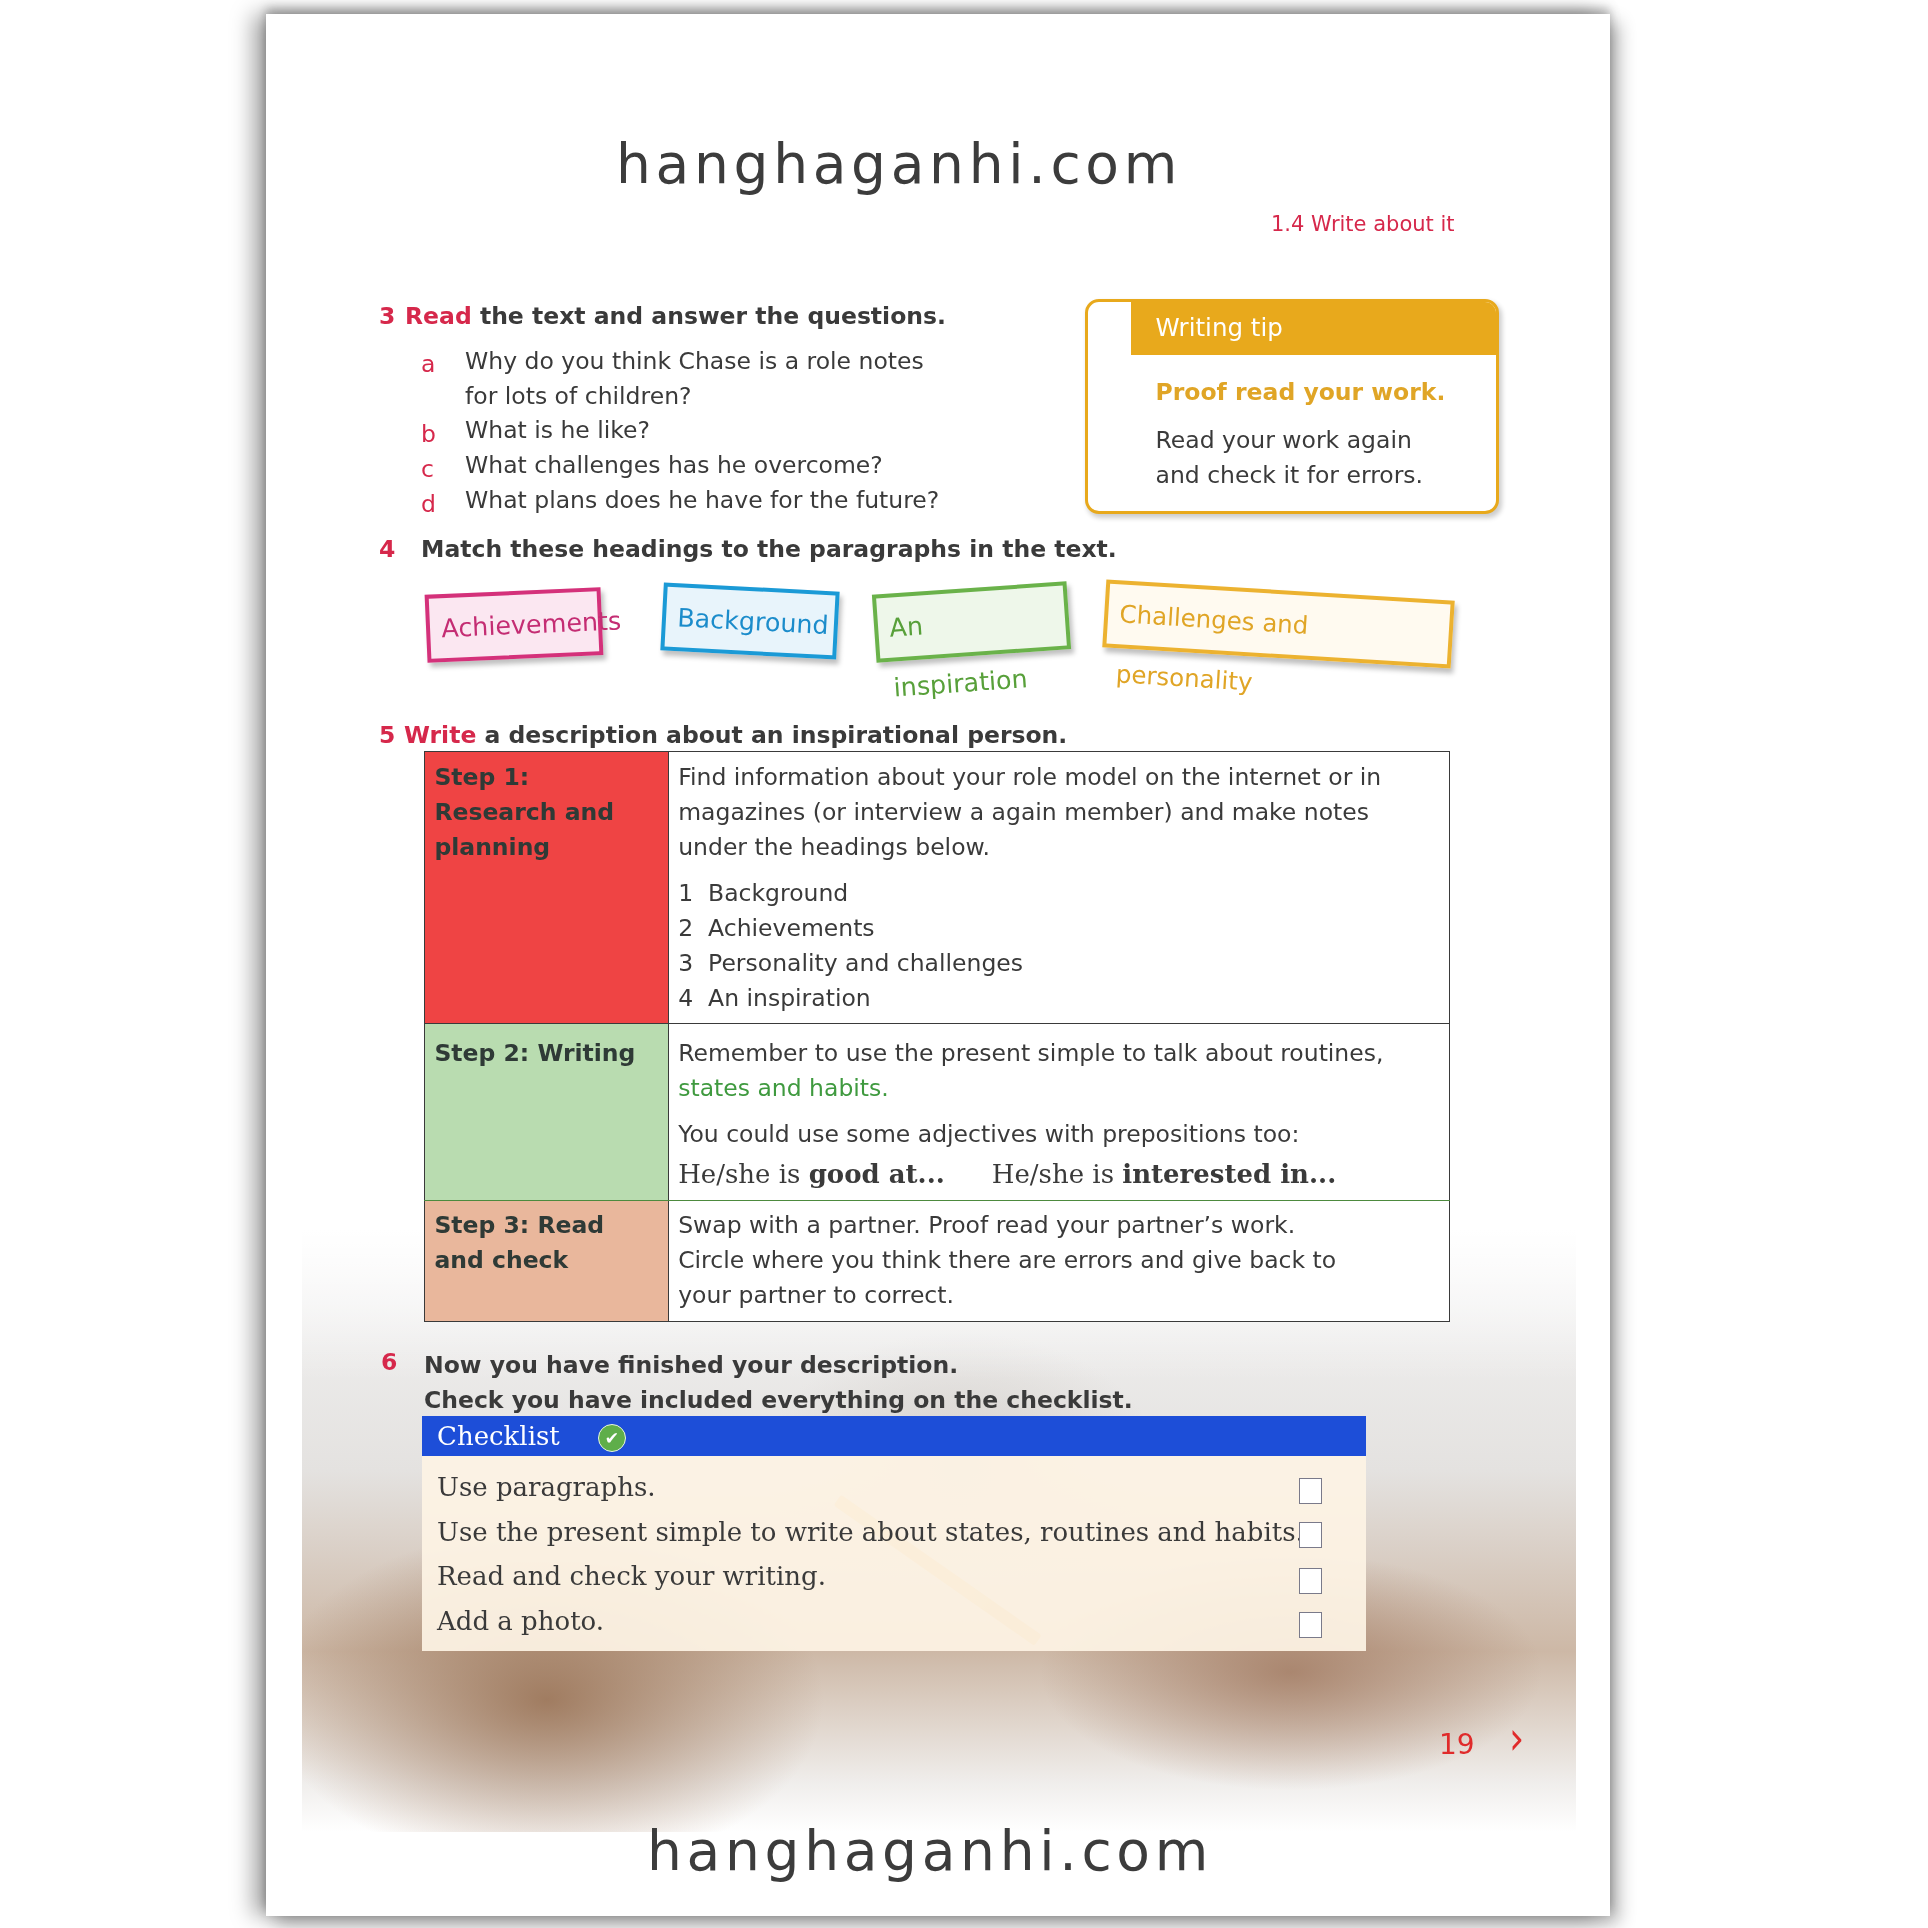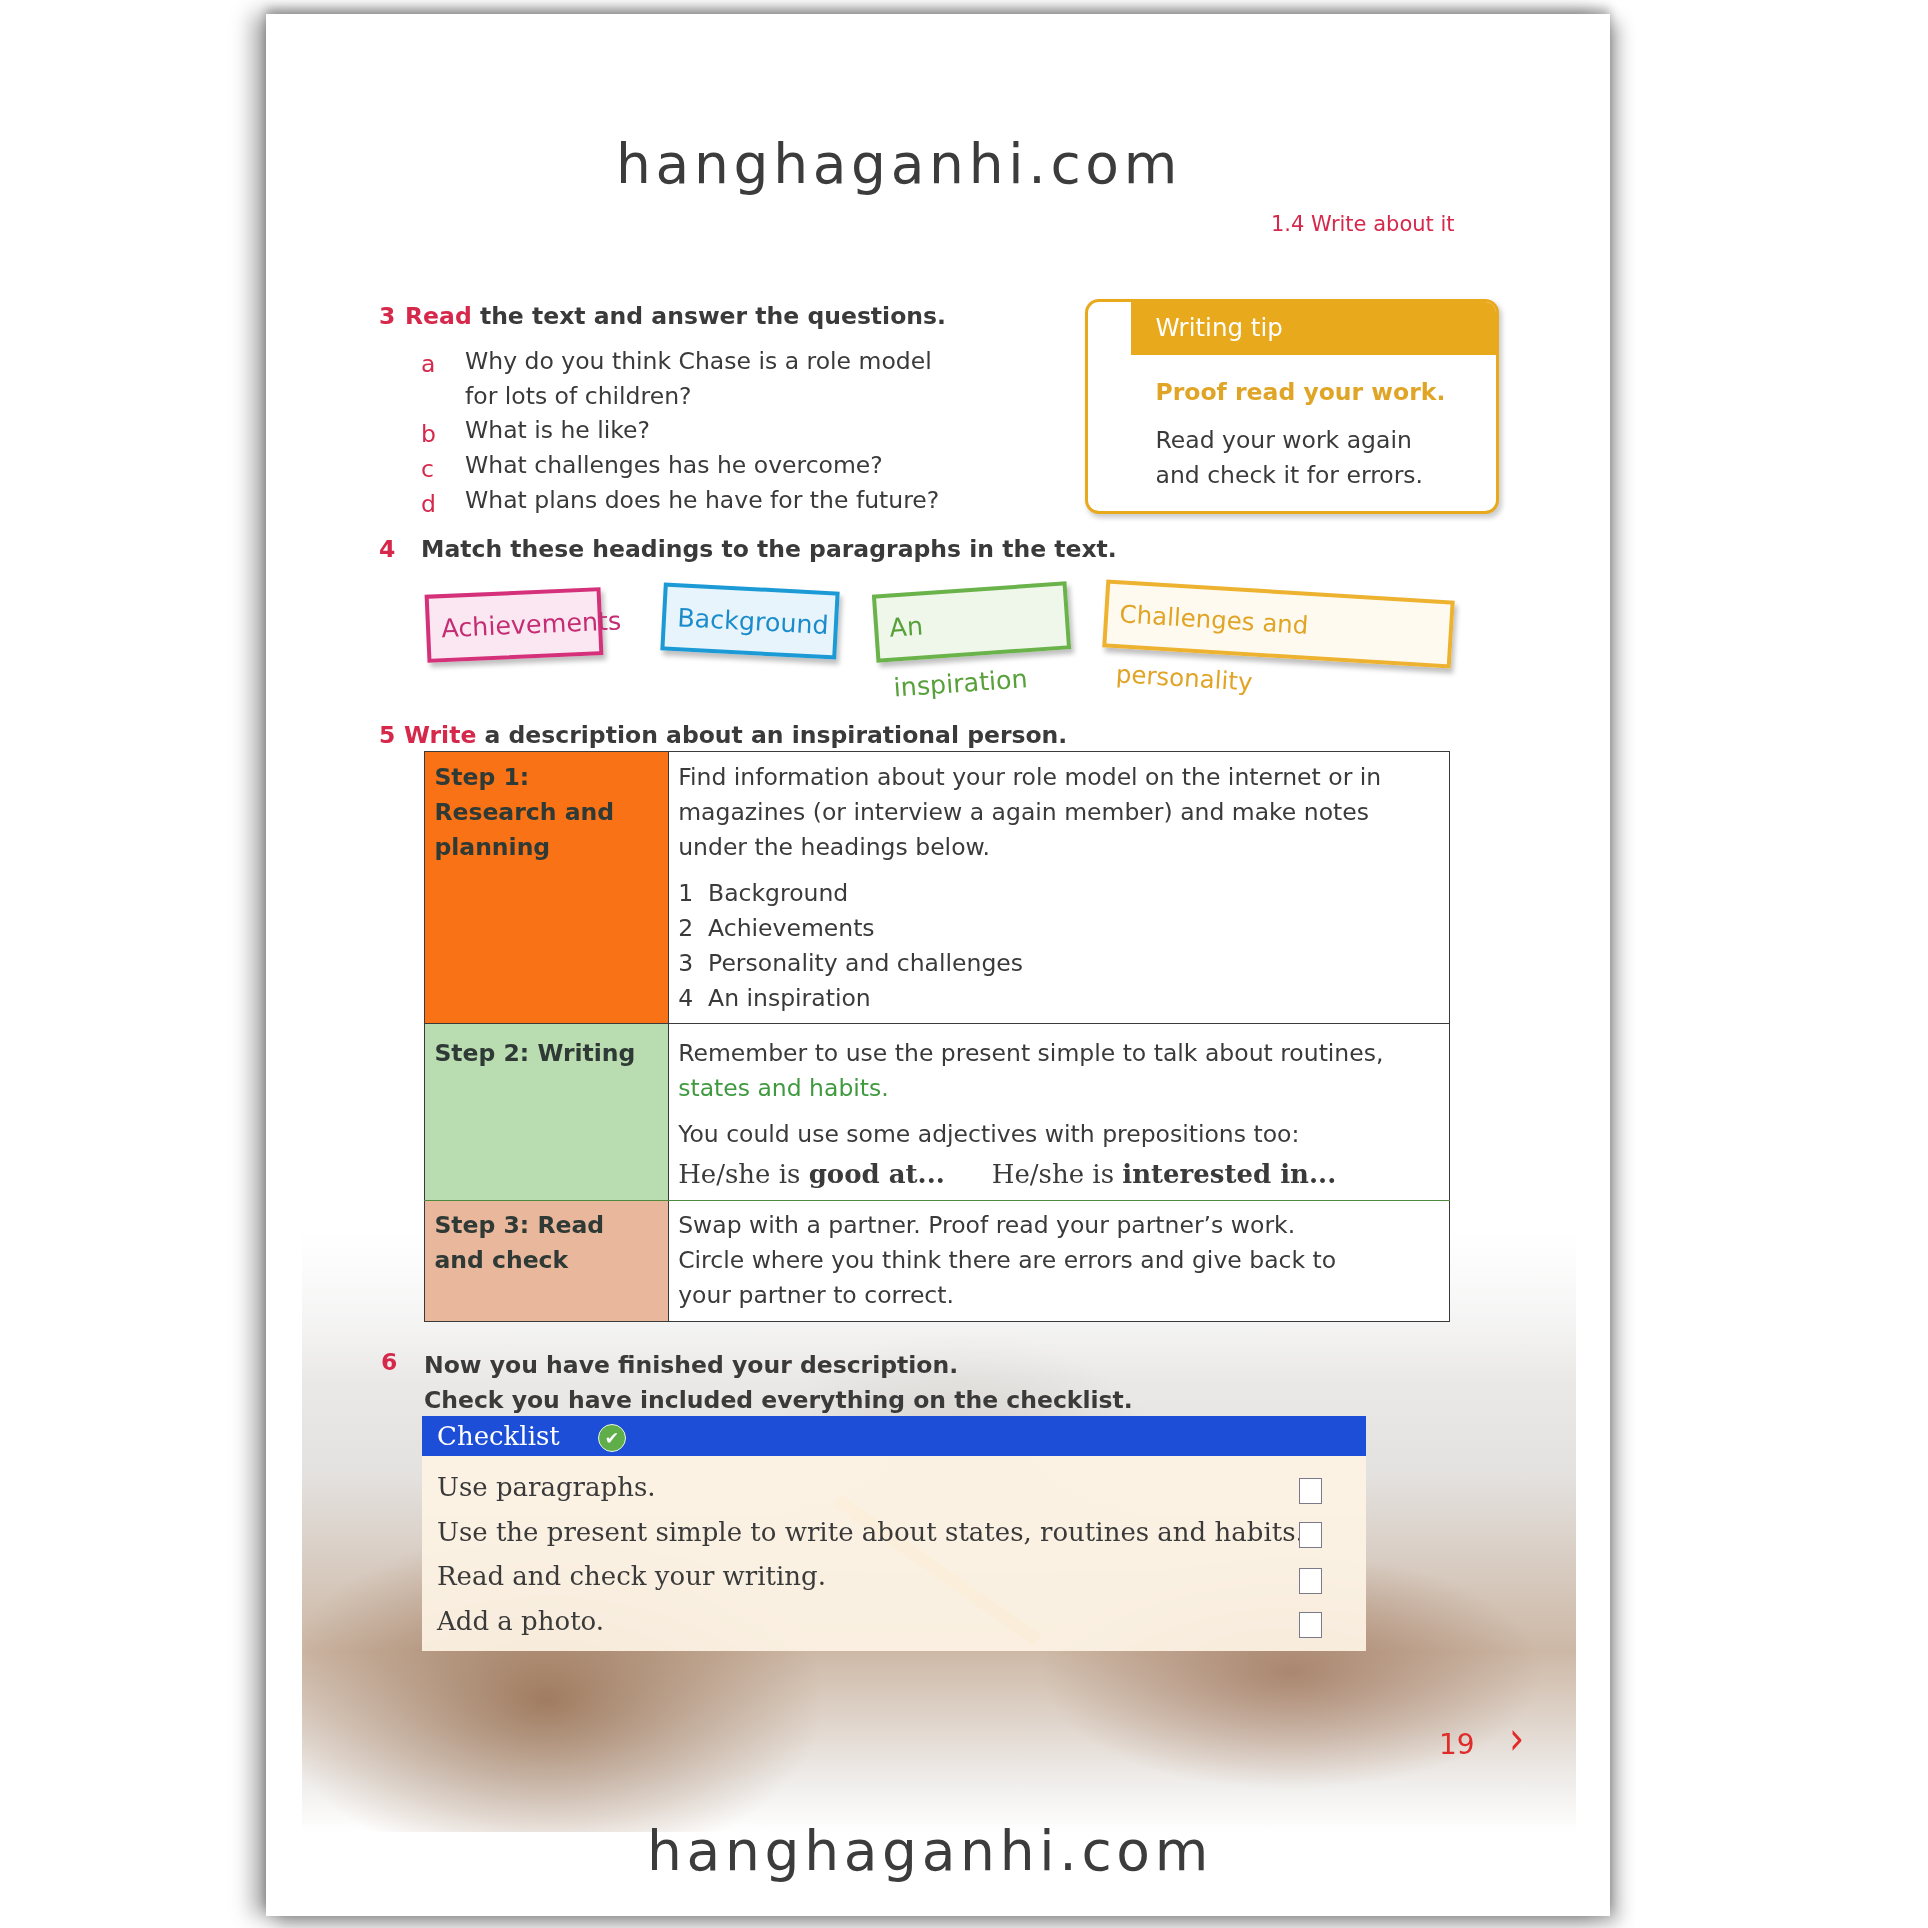--- a/index.html
+++ b/index.html
@@ -28,21 +28,21 @@
   .tip-body{font-size:23.5px;color:#3a3a3a;margin:17px 0 0 24.5px;line-height:35px;}
   .chip{position:absolute;font-size:25.4px;padding:0 11.3px;height:60px;line-height:60px;border:4.7px solid;box-shadow:2.8px 4.7px 5.6px rgba(0,0,0,0.25);}
   .chip-pink{left:426px;top:591px;width:145px;border-color:#d4317a;color:#c42d73;background:#fbe7f1;transform:rotate(-2.5deg);}
   .chip-blue{left:663px;top:588px;width:145px;border-color:#1b9ad6;color:#1b8ccb;background:#e8f4fb;transform:rotate(3deg);}
   .chip-green{left:875px;top:589px;width:164px;border-color:#6ab24a;color:#58a03a;background:#eef7ea;transform:rotate(-4deg);}
   .chip-yellow{left:1105px;top:590px;width:318px;border-color:#ecb230;color:#e0a526;background:#fffaf0;transform:rotate(3.5deg);font-size:24.5px;}
   .steps{position:absolute;left:425px;top:751px;width:1026px;border-collapse:collapse;}
   .steps td{border:1.9px solid #3a3a3a;vertical-align:top;font-size:23.5px;line-height:35px;}
   .steps td.label{width:224px;padding:7.5px 9.4px;font-weight:bold;color:#2f3a36;}
   .steps td.content{padding:7.5px 9.4px;color:#3a3a3a;background:#fff;}
-  .lbl-blue{background:#f97316;margin-left:26px;}
+  .lbl-blue{background:#ef4444;margin-left:26px;}
   .lbl-green{background:#b9dcb0;}
   .lbl-orange{background:#e9b79c;}
   .row2 td{border-bottom:1.9px solid #4d8a3e;}
   .green-txt{color:#3f9a3f;}
   .list-line{display:block;}
   .gap{height:11.3px;}
   .hand{font-family:"DejaVu Serif",serif;font-size:26px;}
   .hand b{font-weight:bold;}
   .checklist{position:absolute;left:425px;top:1416px;width:944px;height:235px;background:rgba(253,243,228,0.93);}
   .cl-head{height:40px;background:#1d4ed8;color:#fff;font-family:"DejaVu Serif",serif;font-size:26px;line-height:41px;padding-left:15px;position:relative;}
@@ -63,21 +63,21 @@
 
   <div class="watermark wm-top" style="left:350px;top:118px;">hanghaganhi.com</div>
 
   <div class="section-label" style="left:1005px;top:198px;">1.4  Write about it</div>
 
   <div class="ex-num" style="left:113px;top:288px;">3</div>
   <div class="ex-text" style="left:139px;top:288px;"><span class="kw">Read</span><span> the text and answer the questions.</span></div>
 
   <div class="q-letter" style="left:155px;top:336px;">a</div>
   <div class="q-text" style="left:199px;top:330px;">
-    <span class="list-line">Why do you think Chase is a role model</span>
+    <span class="list-line">Why do you think Chase is a role notes</span>
     <span class="list-line">for lots of children?</span>
   </div>
   <div class="q-letter" style="left:155px;top:406px;">b</div>
   <div class="q-text" style="left:199px;top:399px;">What is he like?</div>
   <div class="q-letter" style="left:155px;top:441px;">c</div>
   <div class="q-text" style="left:199px;top:434px;">What challenges has he overcome?</div>
   <div class="q-letter" style="left:155px;top:476px;">d</div>
   <div class="q-text" style="left:199px;top:469px;">What plans does he have for the future?</div>
 
   <div class="tip" style="left:819px;top:285px;">

